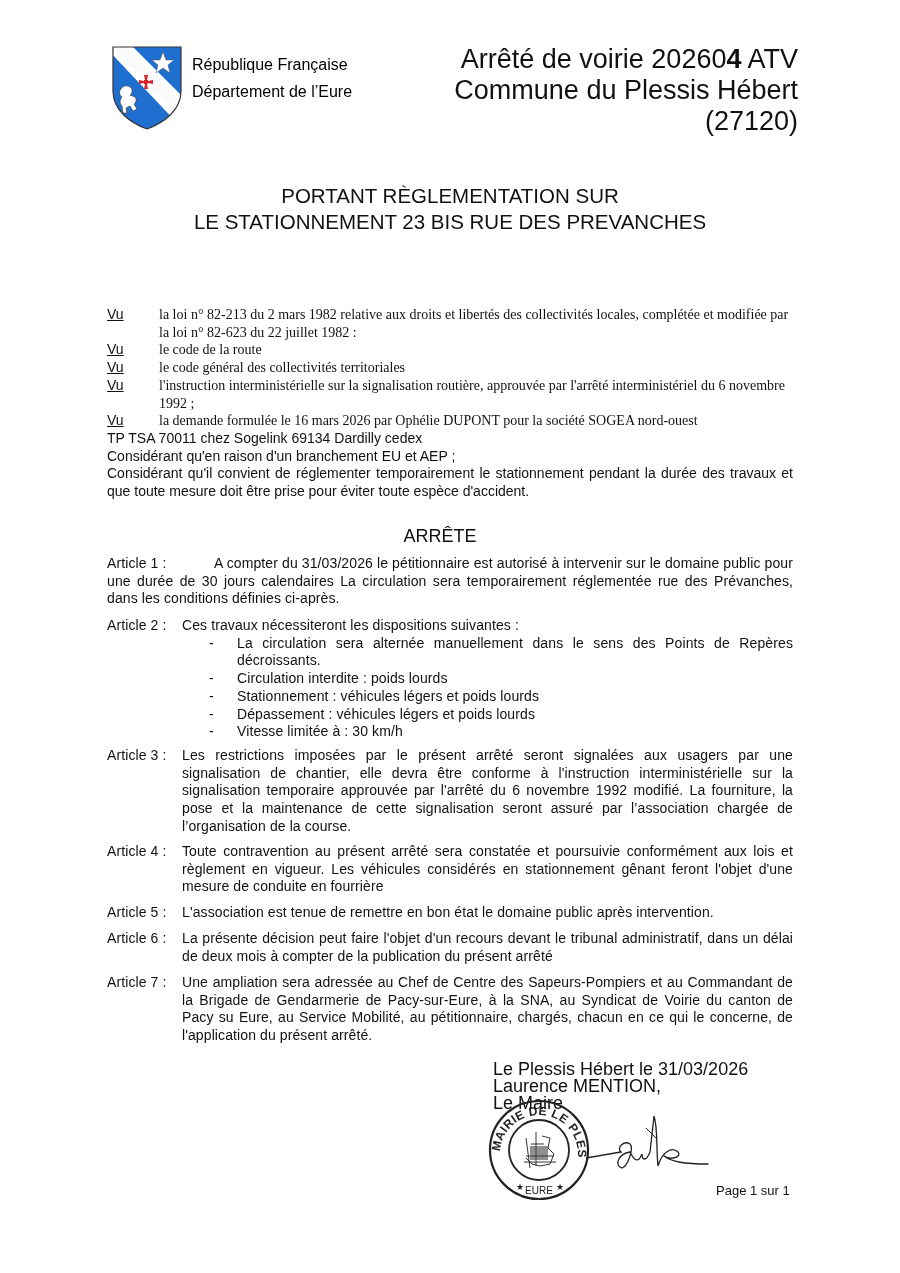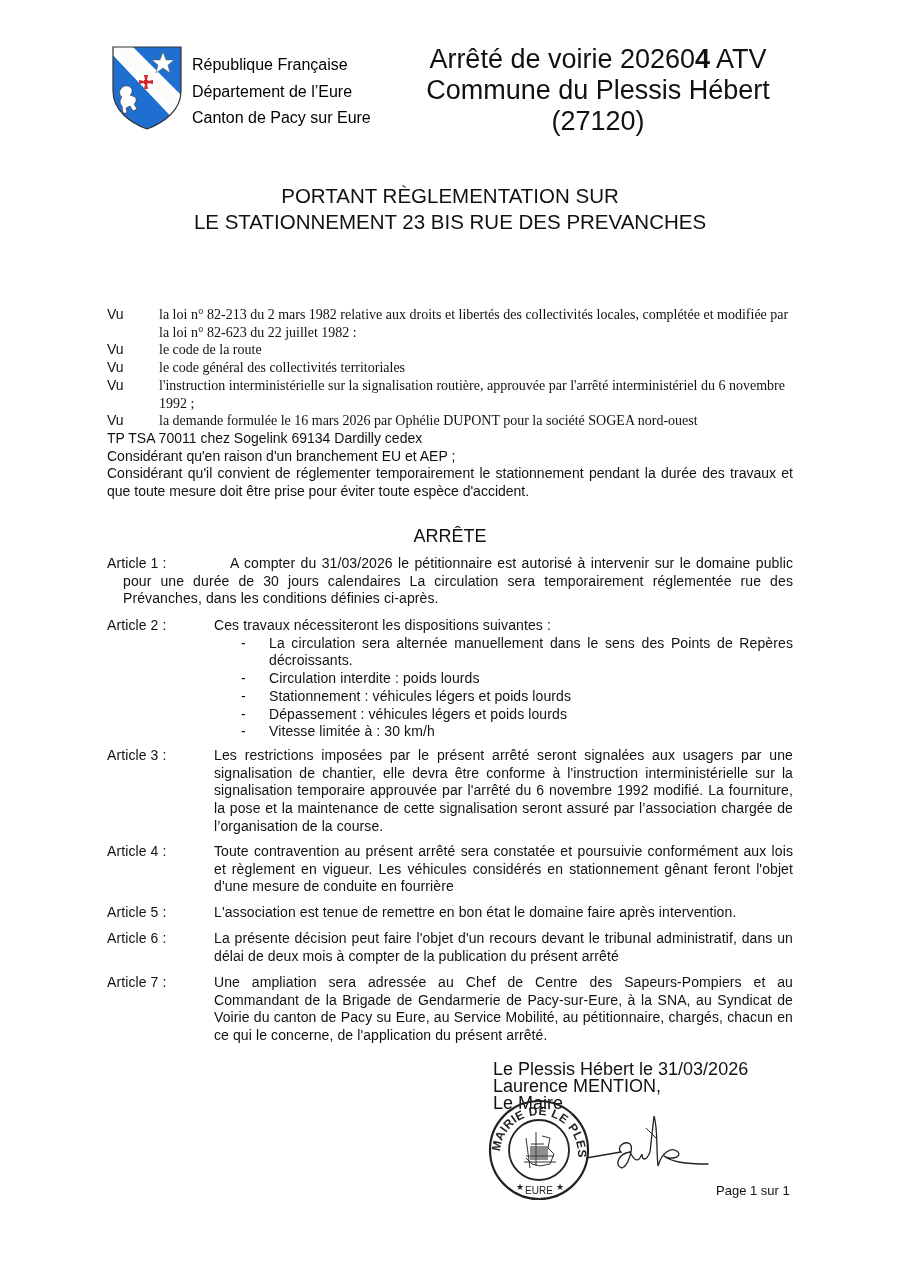--- a/index.html
+++ b/index.html
@@ -7,47 +7,47 @@
       width: 900px; height: 1273px; position: relative; overflow: hidden;
       font-family: "Liberation Sans", sans-serif; color: #111;
     }
     .crest { position: absolute; left: 111px; top: 45px; width: 72px; height: 86px; }
     .header-left {
       position: absolute; left: 192px; top: 52px; width: 200px;
       text-align: left; font-size: 16px; line-height: 26.5px; color: #000000;
     }
     .header-title {
       position: absolute; left: 398px; top: 44px; width: 400px;
-      text-align: center; font-size: 27px; line-height: 31px; color: #111;
+      text-align: right; font-size: 27px; line-height: 31px; color: #111;
     }
     .header-title b { font-weight: bold; }
     .subject {
       position: absolute; left: 100px; top: 183px; width: 700px;
       text-align: center; font-size: 20.5px; line-height: 26px; color: #111;
     }
     .body-text {
       position: absolute; left: 107px; width: 686px;
       font-size: 14px; line-height: 17.7px;
     }
     .intro { top: 288px; }
     .vu-row { display: flex; }
-    .vu-label { width: 52px; flex: none; }
+    .vu-label { width: 52px; flex: none; text-decoration: underline; }
     .vu-text { flex: 1; font-family: Liberation Serif, serif; }
     .justify { text-align: justify; }
     .arrete-heading {
-      position: absolute; left: 100px; top: 525px; width: 700px;
+      position: absolute; left: 90px; top: 525px; width: 700px;
       text-align: center; font-size: 18px; line-height: 22px;
     }
     .article {
       position: absolute; left: 107px; width: 686px;
       font-size: 14px; line-height: 17.7px; letter-spacing: 0.1px;
     }
     .article .label { position: absolute; left: 0; top: 0; }
-    .article .content { margin-left: 107px; text-align: justify; }
-    .article1 .content { margin-left: 16px; text-indent: 107px; }
+    .article .content { margin-left: 75px; text-align: justify; }
+    .article1 .content { margin-left: 0; text-indent: 107px; }
     .bullets { margin: 0; padding: 0; list-style: none; }
     .bullets li { display: flex; }
     .bullets .dash { width: 55px; flex: none; text-align: left; padding-left: 27px; box-sizing: border-box; }
     .bullets .btext { flex: 1; }
     .signature-block {
       position: absolute; left: 493px; top: 1061px;
       font-size: 18px; line-height: 17px;
     }
     .stamp { position: absolute; left: 486px; top: 1098px; width: 106px; height: 104px; }
     .sig { position: absolute; left: 586px; top: 1108px; width: 125px; height: 70px; }
@@ -82,21 +82,20 @@
   </g>
 
   <g fill="#ffffff" stroke="#333" stroke-width="0.6">
     <path d="M10 44 C12 40 18 40 20 43 C22 45 21 49 19 50 L24 52 C26 54 25 58 23 59 L26 64 L22 66 L19 61 L15 63 L16 68 L12 68 L11 61 C8 58 9 54 11 52 C8 50 8 46 10 44 Z"></path>
   </g>
 </svg>
 
 <div class="header-left">
   <div>République Française</div>
   <div>Département de l’Eure</div>
-  <div>Canton de Pacy sur Eure</div>
 </div>
 
 <div class="header-title">
   <div><span>Arrêté de voirie 20260</span><b>4</b><span> ATV</span></div>
   <div>Commune du Plessis Hébert</div>
   <div>(27120)</div>
 </div>
 
 <div class="subject">
   <div>PORTANT RÈGLEMENTATION SUR</div>
@@ -171,21 +170,21 @@
   <div class="content">Les restrictions imposées par le présent arrêté seront signalées aux usagers par une signalisation de chantier, elle devra être conforme à l'instruction interministérielle sur la signalisation temporaire approuvée par l'arrêté du 6 novembre 1992 modifié. La fourniture, la pose et la maintenance de cette signalisation seront assuré par l’association chargée de l’organisation de la course.</div>
 </div>
 
 <div class="article" style="top:843px">
   <span class="label">Article 4 :</span>
   <div class="content">Toute contravention au présent arrêté sera constatée et poursuivie conformément aux lois et règlement en vigueur. Les véhicules considérés en stationnement gênant feront l'objet d'une mesure de conduite en fourrière</div>
 </div>
 
 <div class="article" style="top:904px">
   <span class="label">Article 5 :</span>
-  <div class="content">L'association est tenue de remettre en bon état le domaine faire après intervention.</div>
+  <div class="content">L'association est tenue de remettre en bon état le domaine public après intervention.</div>
 </div>
 
 <div class="article" style="top:930px">
   <span class="label">Article 6 :</span>
   <div class="content">La présente décision peut faire l'objet d'un recours devant le tribunal administratif, dans un délai de deux mois à compter de la publication du présent arrêté</div>
 </div>
 
 <div class="article" style="top:974px">
   <span class="label">Article 7 :</span>
   <div class="content">Une ampliation sera adressée au Chef de Centre des Sapeurs-Pompiers et au Commandant de la Brigade de Gendarmerie de Pacy-sur-Eure, à la SNA, au Syndicat de Voirie du canton de Pacy su Eure, au Service Mobilité, au pétitionnaire, chargés, chacun en ce qui le concerne, de l'application du présent arrêté.</div>

